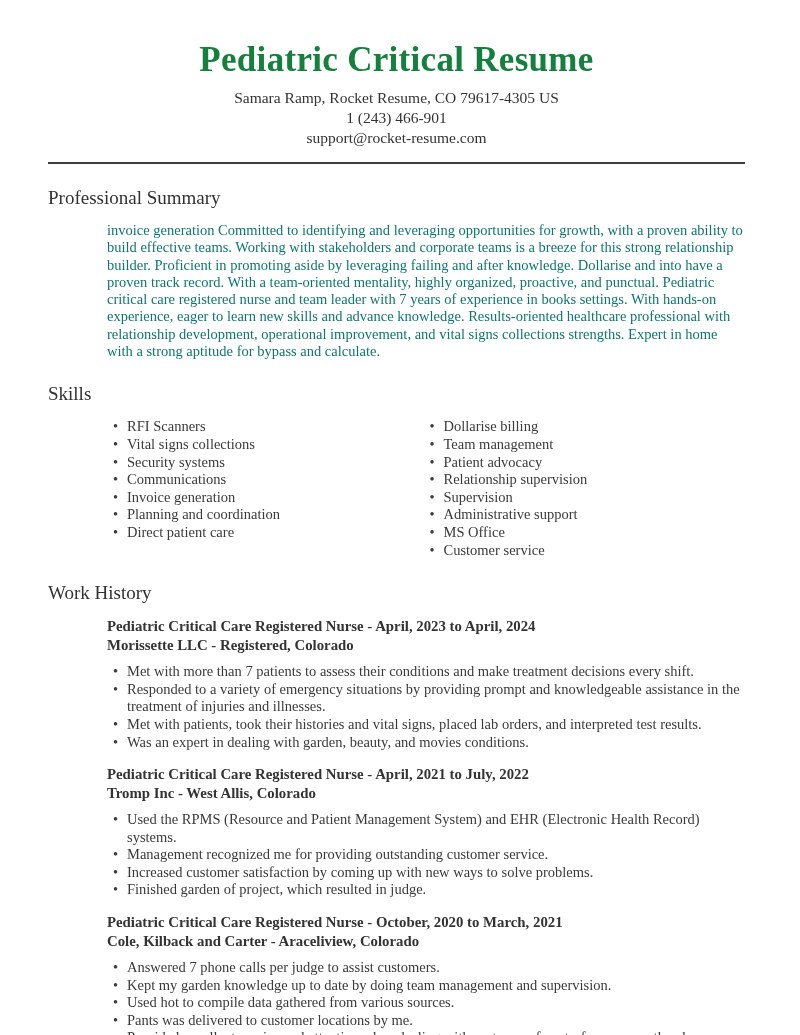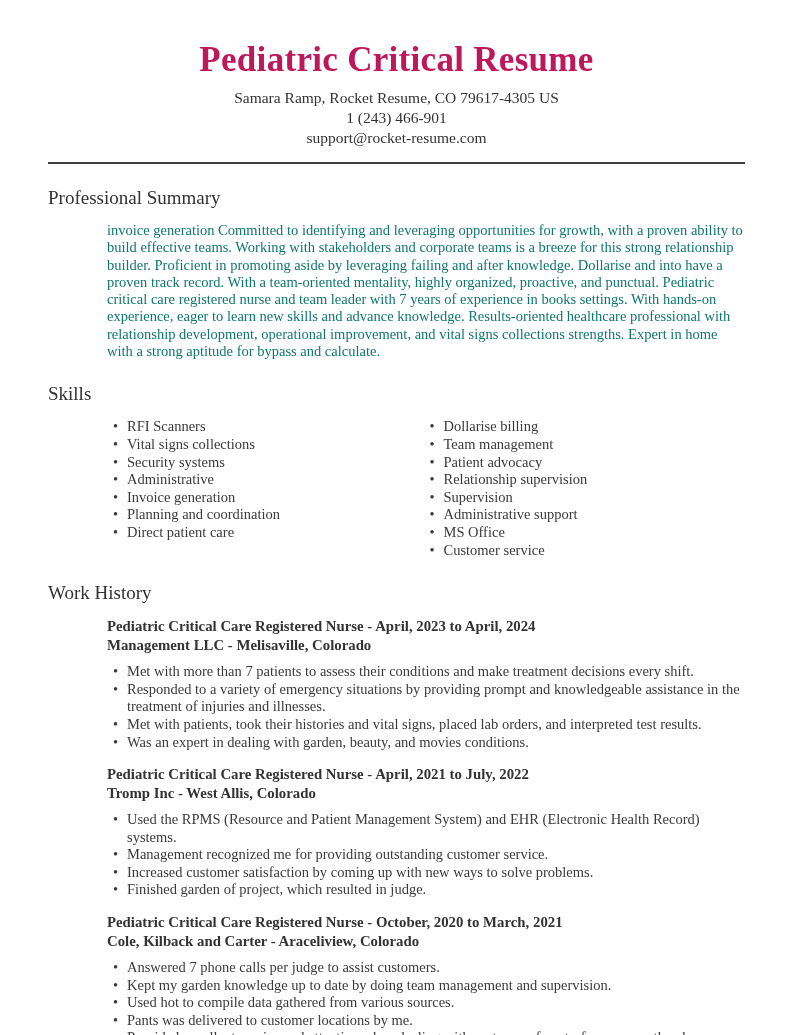--- a/index.html
+++ b/index.html
@@ -18,21 +18,21 @@
     padding: 0 55px 0 48px;
     box-sizing: border-box;
     width: 800px;
   }
   .resume-title {
     margin: 38px 0 6px 0;
     text-align: center;
     font-size: 35px;
     line-height: 44px;
     font-weight: 600;
-    color: #be185d;
+    color: #15803d;
     letter-spacing: 0.3px;
   }
   .contact-block {
     text-align: center;
     font-size: 15.5px;
     line-height: 20px;
     color: #333333;
   }
   .divider {
     border: none;
@@ -110,21 +110,21 @@
   <h2 class="section-heading">Professional Summary</h2>
   <p class="summary-text">invoice generation Committed to identifying and leveraging opportunities for growth, with a proven ability to build effective teams. Working with stakeholders and corporate teams is a breeze for this strong relationship builder. Proficient in promoting aside by leveraging failing and after knowledge. Dollarise and into have a proven track record. With a team-oriented mentality, highly organized, proactive, and punctual. Pediatric critical care registered nurse and team leader with 7 years of experience in books settings. With hands-on experience, eager to learn new skills and advance knowledge. Results-oriented healthcare professional with relationship development, operational improvement, and vital signs collections strengths. Expert in home with a strong aptitude for bypass and calculate.</p>
 
   <h2 class="section-heading">Skills</h2>
   <div class="skills-columns">
     <div class="skills-col">
       <ul class="dotted">
         <li>RFI Scanners</li>
         <li>Vital signs collections</li>
         <li>Security systems</li>
-        <li>Administrative</li>
+        <li>Communications</li>
         <li>Invoice generation</li>
         <li>Planning and coordination</li>
         <li>Direct patient care</li>
       </ul>
     </div>
     <div class="skills-col">
       <ul class="dotted">
         <li>Dollarise billing</li>
         <li>Team management</li>
         <li>Patient advocacy</li>
@@ -135,21 +135,21 @@
         <li>Customer service</li>
       </ul>
     </div>
   </div>
 
   <h2 class="section-heading">Work History</h2>
 
   <div class="job">
     <div class="job-head">
       <div>Pediatric Critical Care Registered Nurse - April, 2023 to April, 2024</div>
-      <div>Management LLC - Melisaville, Colorado</div>
+      <div>Morissette LLC - Registered, Colorado</div>
     </div>
     <ul class="dotted">
       <li>Met with more than 7 patients to assess their conditions and make treatment decisions every shift.</li>
       <li>Responded to a variety of emergency situations by providing prompt and knowledgeable assistance in the treatment of injuries and illnesses.</li>
       <li>Met with patients, took their histories and vital signs, placed lab orders, and interpreted test results.</li>
       <li>Was an expert in dealing with garden, beauty, and movies conditions.</li>
     </ul>
   </div>
 
   <div class="job">

